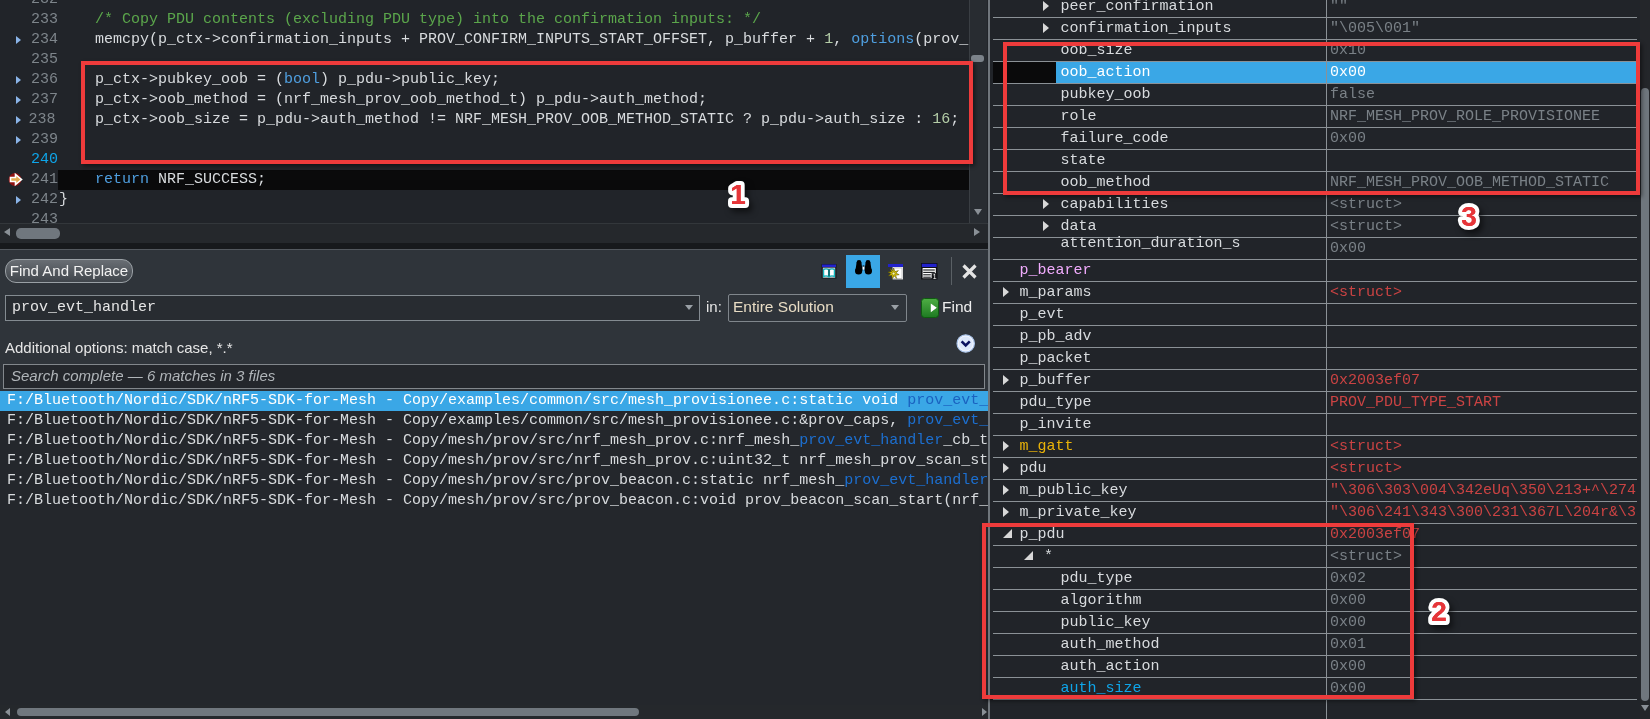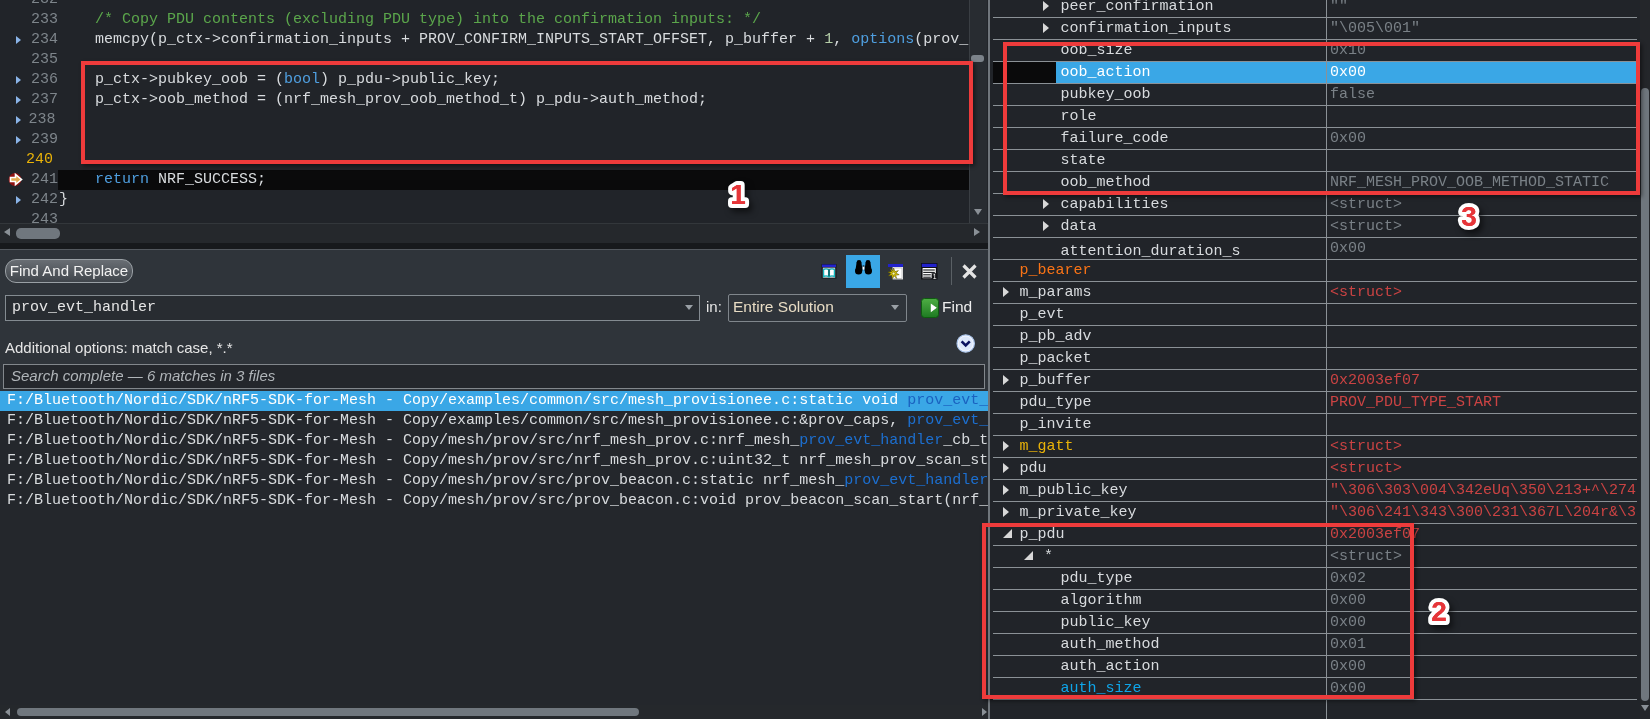--- a/index.html
+++ b/index.html
@@ -14,40 +14,41 @@
 <div id="root">
 <div class="abs" style="left:0;top:0;width:990px;height:243px;background:#212429;overflow:hidden">
 <pre class="abs" style="left:26px;top:-10px;width:32px;text-align:right;color:#7e858b">232</pre>
 <pre class="abs" style="left:26px;top:10px;width:32px;text-align:right;color:#7e858b">233</pre>
 <pre class="abs" style="left:26px;top:30px;width:32px;text-align:right;color:#7e858b">234</pre>
 <pre class="abs" style="left:26px;top:50px;width:32px;text-align:right;color:#7e858b">235</pre>
 <pre class="abs" style="left:26px;top:70px;width:32px;text-align:right;color:#7e858b">236</pre>
 <pre class="abs" style="left:26px;top:90px;width:32px;text-align:right;color:#7e858b">237</pre>
 <pre class="abs" style="left:26px;top:110px;width:32px;text-align:center;color:#7e858b">238</pre>
 <pre class="abs" style="left:26px;top:130px;width:32px;text-align:right;color:#7e858b">239</pre>
-<pre class="abs" style="left:26px;top:150px;width:32px;text-align:left;color:#eab308">240</pre>
+<pre class="abs" style="left:26px;top:150px;width:32px;text-align:right;color:#0ea5e9">240</pre>
 <pre class="abs" style="left:26px;top:170px;width:32px;text-align:right;color:#7e858b">241</pre>
 <pre class="abs" style="left:26px;top:190px;width:32px;text-align:right;color:#7e858b">242</pre>
 <pre class="abs" style="left:26px;top:210px;width:32px;text-align:right;color:#7e858b">243</pre>
 <div class="abs" style="left:15.5px;top:36px;width:0;height:0;border-left:5px solid #8ab4e8;border-top:4px solid transparent;border-bottom:4px solid transparent"></div>
 <div class="abs" style="left:15.5px;top:76px;width:0;height:0;border-left:5px solid #8ab4e8;border-top:4px solid transparent;border-bottom:4px solid transparent"></div>
 <div class="abs" style="left:15.5px;top:96px;width:0;height:0;border-left:5px solid #8ab4e8;border-top:4px solid transparent;border-bottom:4px solid transparent"></div>
 <div class="abs" style="left:15.5px;top:116px;width:0;height:0;border-left:5px solid #8ab4e8;border-top:4px solid transparent;border-bottom:4px solid transparent"></div>
 <div class="abs" style="left:15.5px;top:136px;width:0;height:0;border-left:5px solid #8ab4e8;border-top:4px solid transparent;border-bottom:4px solid transparent"></div>
 <div class="abs" style="left:15.5px;top:196px;width:0;height:0;border-left:5px solid #8ab4e8;border-top:4px solid transparent;border-bottom:4px solid transparent"></div>
 <div class="abs" style="left:0;top:0;width:969px;height:223px;overflow:hidden">
 <div class="abs" style="left:58px;top:170px;width:911px;height:20px;background:#0a0a0b"></div>
 <svg class="abs" style="left:8px;top:171.5px" width="15" height="15" viewBox="0 0 15 15">
 <circle cx="7" cy="7.5" r="6.4" fill="#8f1010"></circle>
 <path d="M2.5 5.5 h5 v-3 l6 5 -6 5 v-3 h-5 z" fill="#e2a84e" stroke="#ffffff" stroke-width="1.6"></path>
 </svg>
 <pre class="abs" style="left:59px;top:10px;color:#d8dbde"><span class="cm">    /* Copy PDU contents (excluding PDU type) into the confirmation inputs: */</span></pre>
 <pre class="abs" style="left:59px;top:30px;color:#d8dbde">    memcpy(p_ctx-&gt;confirmation_inputs + PROV_CONFIRM_INPUTS_START_OFFSET, p_buffer + <span class="nm">1</span>, <span class="kw">options</span>(prov_pdu</pre>
 <pre class="abs" style="left:59px;top:70px;color:#d8dbde">    p_ctx-&gt;pubkey_oob = (<span class="kw">bool</span>) p_pdu-&gt;public_key;</pre>
 <pre class="abs" style="left:59px;top:90px;color:#d8dbde">    p_ctx-&gt;oob_method = (nrf_mesh_prov_oob_method_t) p_pdu-&gt;auth_method;</pre>
+<pre class="abs" style="left:59px;top:110px;color:#d8dbde">    p_ctx-&gt;oob_size = p_pdu-&gt;auth_method != NRF_MESH_PROV_OOB_METHOD_STATIC ? p_pdu-&gt;auth_size : <span class="nm">16</span>;</pre>
 <pre class="abs" style="left:59px;top:170px;color:#d8dbde">    <span class="kw">return</span> NRF_SUCCESS;</pre>
 <pre class="abs" style="left:59px;top:190px;color:#d8dbde">}</pre>
 </div>
 <div class="abs" style="left:969px;top:0;width:18px;height:223px;background:#282c31;border-left:1px solid #3a3e43"></div>
 <div class="abs" style="left:971px;top:55px;width:13px;height:7px;border-radius:3px;background:#7c838a"></div>
 <div class="abs" style="left:974px;top:209px;width:0;height:0;border-top:6px solid #8a9096;border-left:4.5px solid transparent;border-right:4.5px solid transparent"></div>
 <div class="abs" style="left:0;top:223px;width:990px;height:20px;background:#25282c;border-top:1px solid #33373b"></div>
 <div class="abs" style="left:16px;top:228px;width:44px;height:11px;border-radius:5px;background:#70777e"></div>
 <div class="abs" style="left:4px;top:228px;width:0;height:0;border-right:6px solid #8a9096;border-top:4.5px solid transparent;border-bottom:4.5px solid transparent"></div>
 <div class="abs" style="left:974px;top:228px;width:0;height:0;border-left:6px solid #8a9096;border-top:4.5px solid transparent;border-bottom:4.5px solid transparent"></div>
@@ -184,34 +185,35 @@
 <div class="abs" style="left:53px;top:22.5px;width:0;height:0;border-left:6px solid #d8d8d8;border-top:5px solid transparent;border-bottom:5px solid transparent"></div>
 <pre class="abs" style="left:70.5px;top:17.5px;line-height:21px;color:#d8dbde">confirmation_inputs</pre>
 <pre class="abs" style="left:340px;top:17.5px;line-height:21px;width:307px;overflow:hidden;color:#7a8187">"\005\001"</pre>
 <pre class="abs" style="left:70.5px;top:39.5px;line-height:21px;color:#d8dbde">oob_size</pre>
 <pre class="abs" style="left:340px;top:39.5px;line-height:21px;width:307px;overflow:hidden;color:#7a8187">0x10</pre>
 <pre class="abs" style="left:70.5px;top:61.5px;line-height:21px;color:#ffffff">oob_action</pre>
 <pre class="abs" style="left:340px;top:61.5px;line-height:21px;width:307px;overflow:hidden;color:#ffffff">0x00</pre>
 <pre class="abs" style="left:70.5px;top:83.5px;line-height:21px;color:#d8dbde">pubkey_oob</pre>
 <pre class="abs" style="left:340px;top:83.5px;line-height:21px;width:307px;overflow:hidden;color:#7a8187">false</pre>
 <pre class="abs" style="left:70.5px;top:105.5px;line-height:21px;color:#d8dbde">role</pre>
+<pre class="abs" style="left:340px;top:105.5px;line-height:21px;width:307px;overflow:hidden;color:#7a8187">NRF_MESH_PROV_ROLE_PROVISIONEE</pre>
 <pre class="abs" style="left:70.5px;top:127.5px;line-height:21px;color:#d8dbde">failure_code</pre>
 <pre class="abs" style="left:340px;top:127.5px;line-height:21px;width:307px;overflow:hidden;color:#7a8187">0x00</pre>
 <pre class="abs" style="left:70.5px;top:149.5px;line-height:21px;color:#d8dbde">state</pre>
 <pre class="abs" style="left:70.5px;top:171.5px;line-height:21px;color:#d8dbde">oob_method</pre>
 <pre class="abs" style="left:340px;top:171.5px;line-height:21px;width:307px;overflow:hidden;color:#7a8187">NRF_MESH_PROV_OOB_METHOD_STATIC</pre>
 <div class="abs" style="left:53px;top:198.5px;width:0;height:0;border-left:6px solid #d8d8d8;border-top:5px solid transparent;border-bottom:5px solid transparent"></div>
 <pre class="abs" style="left:70.5px;top:193.5px;line-height:21px;color:#d8dbde">capabilities</pre>
 <pre class="abs" style="left:340px;top:193.5px;line-height:21px;width:307px;overflow:hidden;color:#7a8187">&lt;struct&gt;</pre>
 <div class="abs" style="left:53px;top:220.5px;width:0;height:0;border-left:6px solid #d8d8d8;border-top:5px solid transparent;border-bottom:5px solid transparent"></div>
 <pre class="abs" style="left:70.5px;top:215.5px;line-height:21px;color:#d8dbde">data</pre>
 <pre class="abs" style="left:340px;top:215.5px;line-height:21px;width:307px;overflow:hidden;color:#7a8187">&lt;struct&gt;</pre>
-<pre class="abs" style="left:70.5px;top:241px;line-height:21px;color:#d8dbde">attention_duration_s</pre>
+<pre class="abs" style="left:70.5px;top:233px;line-height:21px;color:#d8dbde">attention_duration_s</pre>
 <pre class="abs" style="left:340px;top:237.5px;line-height:21px;width:307px;overflow:hidden;color:#7a8187">0x00</pre>
-<pre class="abs" style="left:29.5px;top:259.5px;line-height:21px;color:#f97316">p_bearer</pre>
+<pre class="abs" style="left:29.5px;top:259.5px;line-height:21px;color:#f0abfc">p_bearer</pre>
 <div class="abs" style="left:13px;top:286.5px;width:0;height:0;border-left:6px solid #d8d8d8;border-top:5px solid transparent;border-bottom:5px solid transparent"></div>
 <pre class="abs" style="left:29.5px;top:281.5px;line-height:21px;color:#d8dbde">m_params</pre>
 <pre class="abs" style="left:340px;top:281.5px;line-height:21px;width:307px;overflow:hidden;color:#cb4343">&lt;struct&gt;</pre>
 <pre class="abs" style="left:29.5px;top:303.5px;line-height:21px;color:#d8dbde">p_evt</pre>
 <pre class="abs" style="left:29.5px;top:325.5px;line-height:21px;color:#d8dbde">p_pb_adv</pre>
 <pre class="abs" style="left:29.5px;top:347.5px;line-height:21px;color:#d8dbde">p_packet</pre>
 <div class="abs" style="left:13px;top:374.5px;width:0;height:0;border-left:6px solid #d8d8d8;border-top:5px solid transparent;border-bottom:5px solid transparent"></div>
 <pre class="abs" style="left:29.5px;top:369.5px;line-height:21px;color:#d8dbde">p_buffer</pre>
 <pre class="abs" style="left:340px;top:369.5px;line-height:21px;width:307px;overflow:hidden;color:#cb4343">0x2003ef07</pre>
 <pre class="abs" style="left:29.5px;top:391.5px;line-height:21px;color:#d8dbde">pdu_type</pre>

